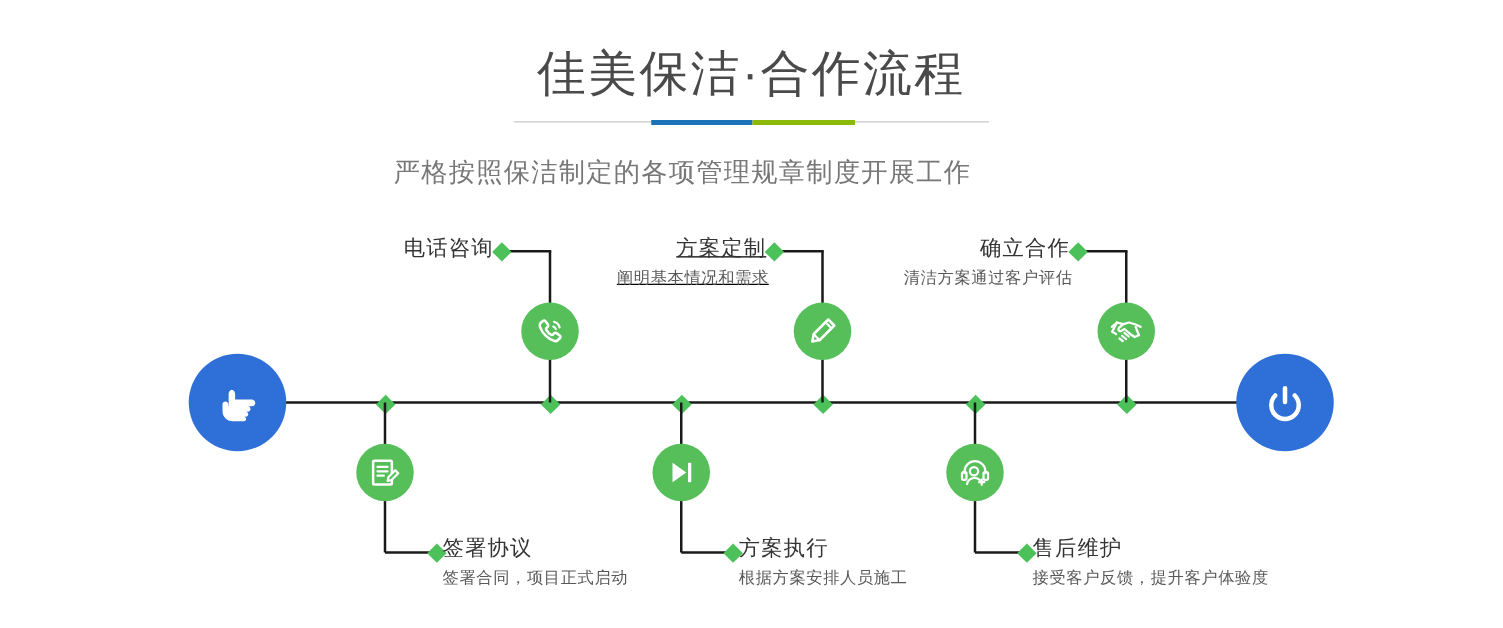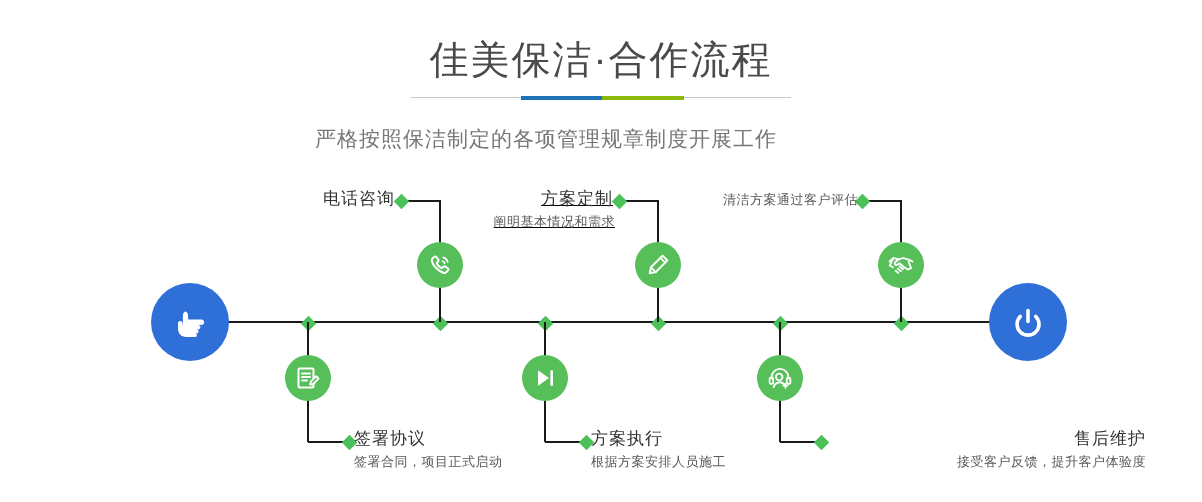--- a/index.html
+++ b/index.html
@@ -177,39 +177,40 @@
       <div class="circle" style="top:-80px;">
         <svg width="30" height="30" viewBox="0 0 30 30" aria-hidden="true">
           <path fill="none" stroke="#ffffff" stroke-width="1.8" stroke-linejoin="round" stroke-linecap="round" d="M3.5 11.5l4-3.5 5.2 1.3 4.6-1.3 5.2 1.6 4 1.9"></path>
           <path fill="none" stroke="#ffffff" stroke-width="1.8" stroke-linejoin="round" stroke-linecap="round" d="M12.7 9.3l-3.6 3a1.6 1.6 0 0 0 1.9 2.5l2.5-1.6 4.3 3.6"></path>
           <path fill="none" stroke="#ffffff" stroke-width="1.8" stroke-linejoin="round" stroke-linecap="round" d="M13.5 16.3l3.5 2.9M11.6 18.6l3.3 2.7M9.6 20.8l2.6 2.1"></path>
           <path fill="none" stroke="#ffffff" stroke-width="1.8" stroke-linejoin="round" stroke-linecap="round" d="M22.5 11.6l2.6 6.6-3.4 1.4-3.9-2.6"></path>
           <path fill="none" stroke="#ffffff" stroke-width="1.8" stroke-linejoin="round" stroke-linecap="round" d="M7.5 8l-3.8 7.4 3.2 1.8"></path>
         </svg>
       </div>
       <div class="label up" style="left:-333px;top:-134px;width:290px;">
+        <div class="ttl">确立合作</div>
         <div class="desc">清洁方案通过客户评估</div>
       </div>
     </div>
 
     <div class="node" style="left:780px;top:322px;">
       <div class="diamond axis"></div>
       <div class="vline" style="top:0px;height:120px;"></div>
       <div class="hline" style="left:0px;top:119px;width:40px;"></div>
       <div class="diamond" style="left:36px;top:115px;"></div>
       <div class="circle" style="top:33px;">
         <svg width="28" height="28" viewBox="0 0 28 28" aria-hidden="true">
           <path fill="none" stroke="#ffffff" stroke-width="1.8" stroke-linecap="round" d="M5.6 14.5v-1.2a8.4 8.4 0 0 1 16.8 0v1.2"></path>
           <rect fill="none" stroke="#ffffff" stroke-width="1.8" x="3.6" y="13.6" width="3.6" height="6.2" rx="1.3"></rect>
           <rect fill="none" stroke="#ffffff" stroke-width="1.8" x="20.8" y="13.6" width="3.6" height="6.2" rx="1.3"></rect>
           <circle fill="none" stroke="#ffffff" stroke-width="1.8" cx="13.2" cy="13" r="3.3"></circle>
           <path fill="none" stroke="#ffffff" stroke-width="1.8" stroke-linecap="round" d="M7.6 23.2a6.2 6.2 0 0 1 10.4-3.1"></path>
           <path fill="none" stroke="#ffffff" stroke-width="1.8" stroke-linecap="round" d="M19.4 19.6v4.2M17.3 21.7h4.2"></path>
         </svg>
       </div>
-      <div class="label down" style="left:46px;top:106px;width:320px;text-align:right;">
+      <div class="label down" style="left:46px;top:106px;width:320px;">
         <div class="ttl">售后维护</div>
         <div class="desc">接受客户反馈，提升客户体验度</div>
       </div>
     </div>
 
   </div>
 </div>
 
 </body></html>

